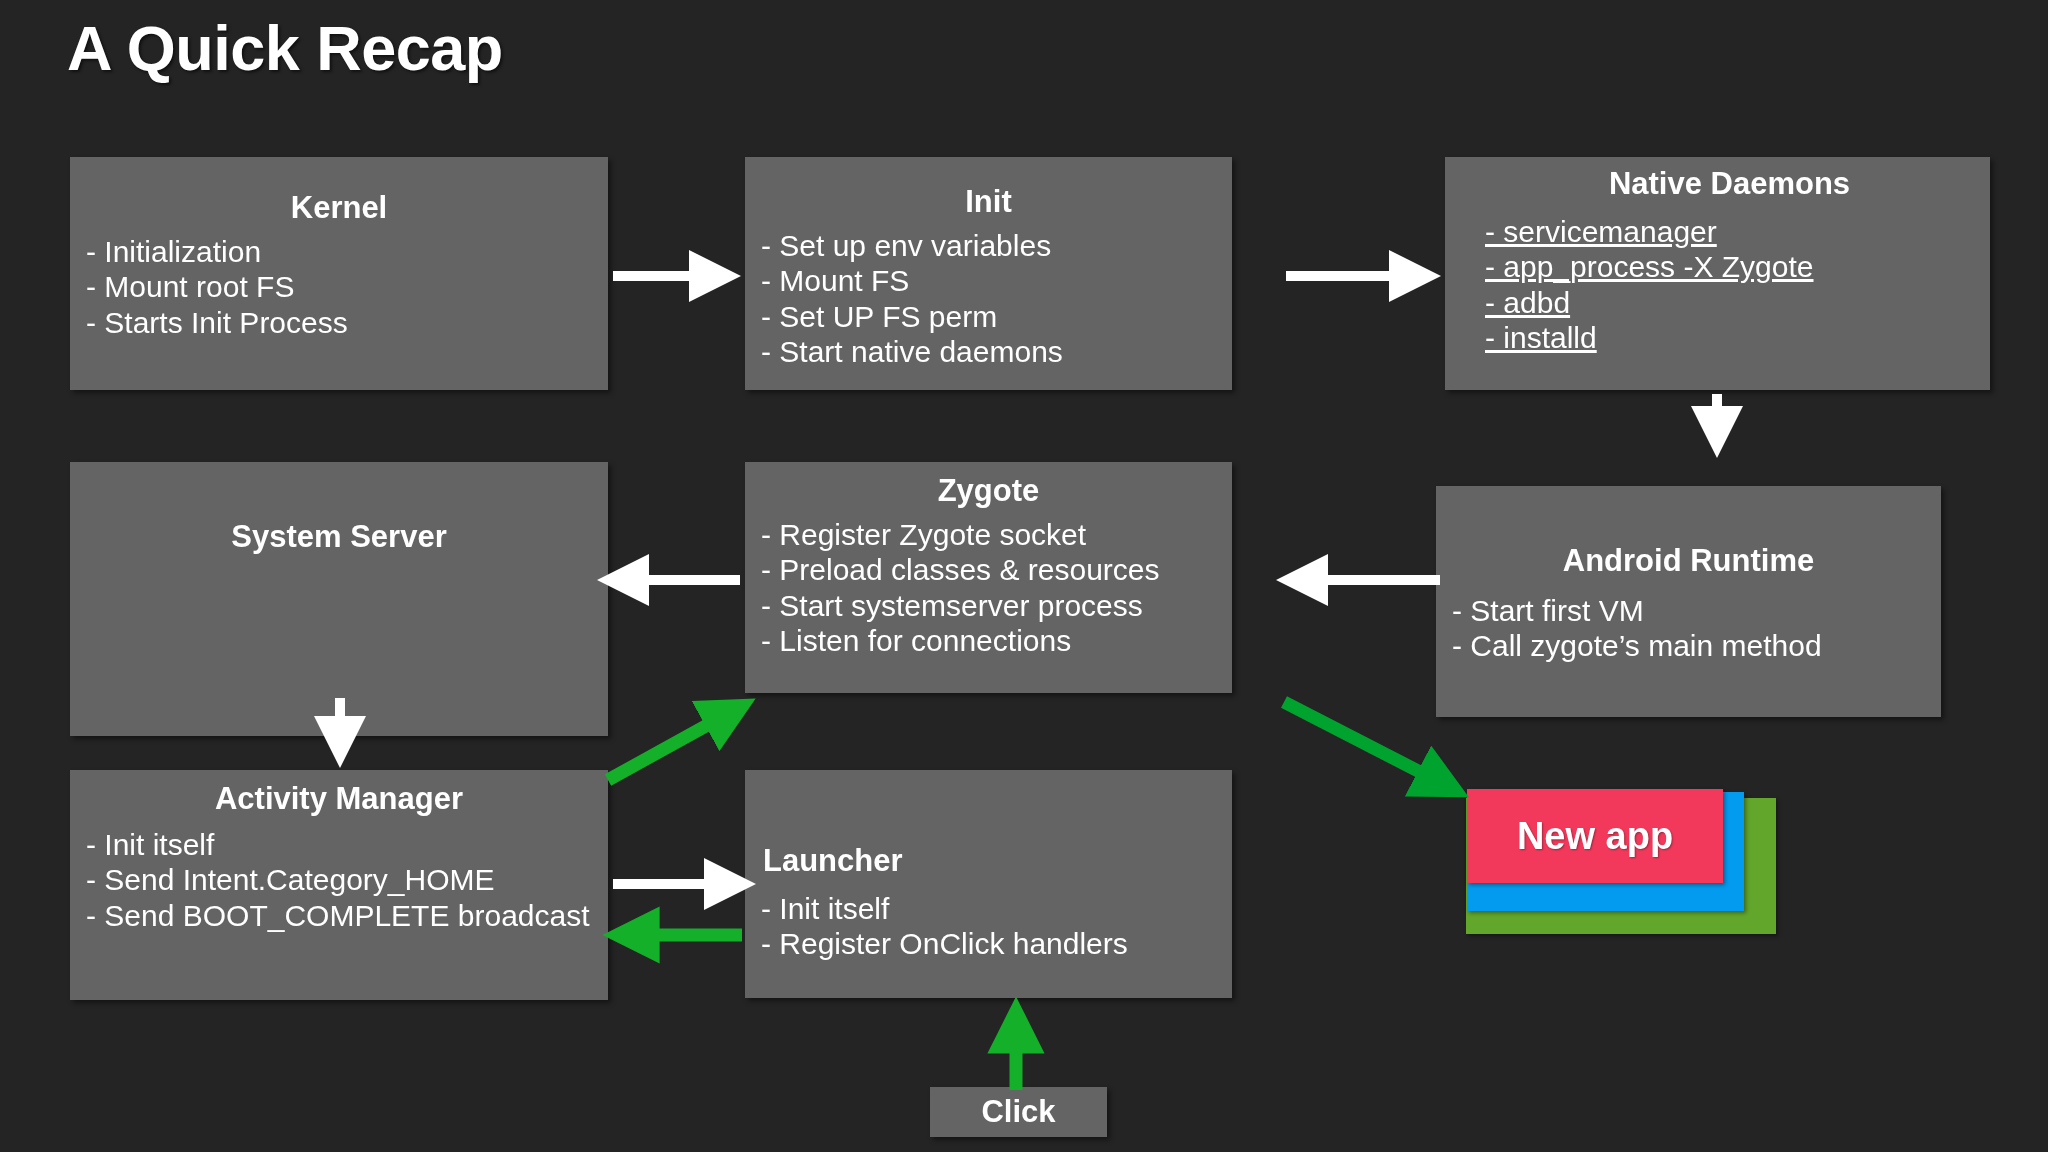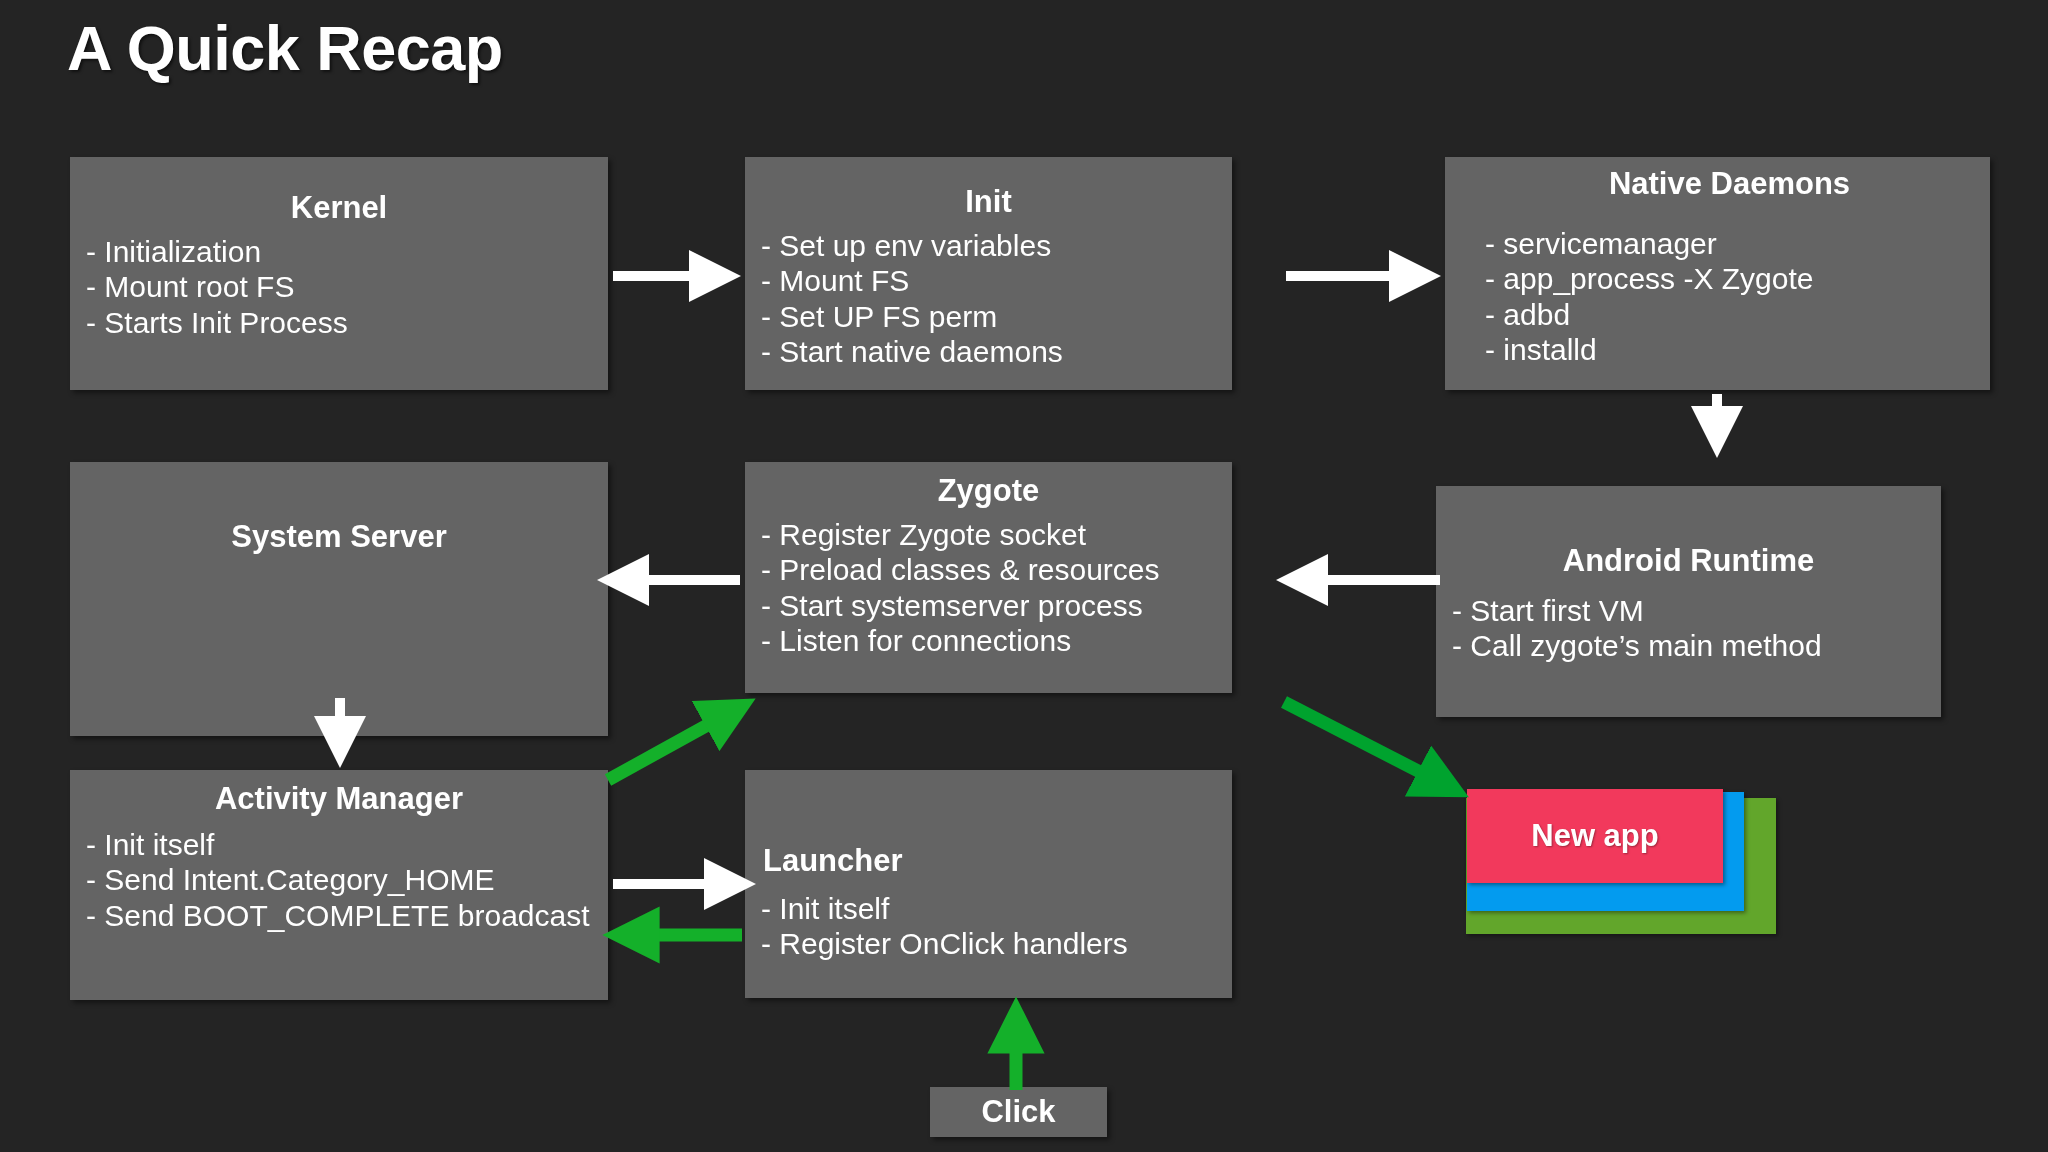--- a/index.html
+++ b/index.html
@@ -77,21 +77,21 @@
   #box-android-runtime{ left: 1436px; top: 462px; width: 505px;  height: 231px; margin-top: 24px; }
 
   #box-activity-manager { left: 70px;  top: 770px; width: 538px; height: 230px; }
   #box-launcher         { left: 745px; top: 770px; width: 487px; height: 228px; }
 
   #box-kernel .box-title           { padding-top: 34px; }
   #box-kernel .bullets             { margin-top: 8px; }
   #box-init .box-title             { padding-top: 28px; }
   #box-init .bullets               { margin-top: 8px; }
   #box-native-daemons .box-title   { padding-top: 10px; }
-  #box-native-daemons .bullets     { margin-top: 24px; }
+  #box-native-daemons .bullets     { margin-top: 12px; text-decoration: underline; }
 
   #box-system-server .box-title    { padding-top: 58px; }
   #box-system-server .bullets      { margin-top: 14px; }
   #box-zygote .box-title           { padding-top: 12px; }
   #box-zygote .bullets             { margin-top: 8px; }
   #box-android-runtime .box-title  { padding-top: 58px; }
   #box-android-runtime .bullets    { margin-top: 14px; }
 
   #box-activity-manager .box-title { padding-top: 12px; }
   #box-activity-manager .bullets   { margin-top: 10px; }
@@ -118,21 +118,21 @@
   
   .card {
     position: absolute;
     box-shadow: 2px 2px 4px rgba(0,0,0,0.4);
   }
   #card-green  { left: 1466px; top: 798px; width: 310px; height: 136px; background: #62A62B; }
   #card-blue   { left: 1467px; top: 792px; width: 277px; height: 119px; background: #039BEF; }
   #card-pink   { left: 1467px; top: 789px; width: 256px;  height: 94px;
                  background: #F2395C; display: flex; align-items: center; justify-content: center; }
   #card-pink .card-label {
-    font-size: 31px;
+    font-size: 38px;
     font-weight: bold;
     color: #ffffff;
     text-shadow: 1px 1px 2px rgba(0,0,0,0.35);
   }
 
   
   #arrow-layer {
     position: absolute; inset: 0;
     width: 2048px; height: 1152px;
     pointer-events: none;

